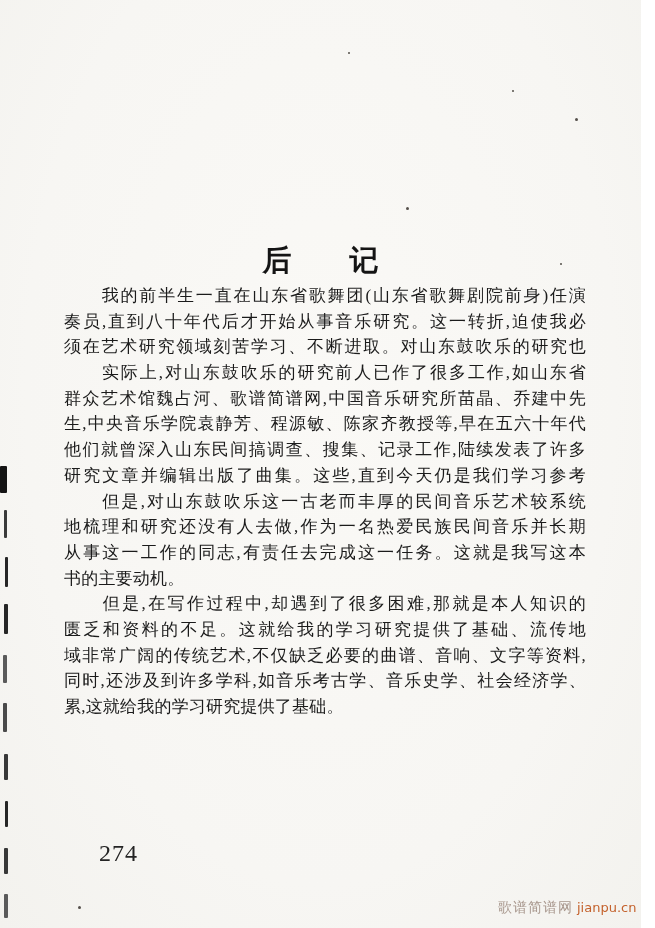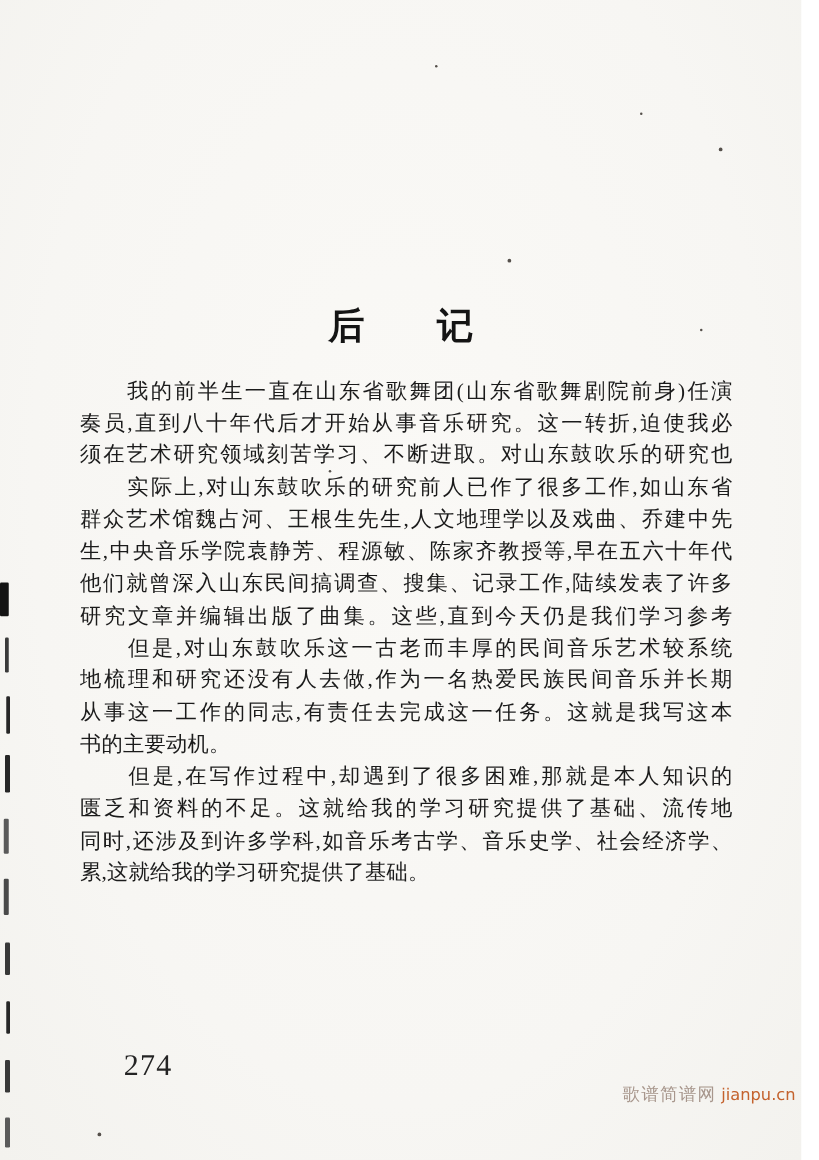--- a/index.html
+++ b/index.html
@@ -19,21 +19,21 @@
     top:241px; left:0; width:100%;
     margin:0;
     text-align:center;
     font-size:29px;
     font-weight:bold;
     color:#141414;
     font-family:"Liberation Serif", serif;
   }
   .text-block {
     position:absolute;
-    left:64px; top:300px;
+    left:64px; top:283px;
     width:522px;
     font-size:17px;
     line-height:25.7px;
     color:#1b1b1b;
     letter-spacing:0.2px;
   }
   .text-line {
     height:25.7px;
     text-align:justify;
     text-align-last:justify;
@@ -45,21 +45,21 @@
   }
   .page-number {
     position:absolute;
     left:99px; top:840px;
     font-size:24px;
     color:#242424;
     letter-spacing:1px;
   }
   .watermark {
     position:absolute;
-    left:498px; top:867px;
+    left:498px; top:899px;
     font-size:14px;
     white-space:nowrap;
   }
   .wm-site { color:#a7968c; letter-spacing:1px; }
   .wm-domain {
     color:#c4622d;
     font-family:"DejaVu Sans", sans-serif;
     font-size:13px;
     margin-left:4px;
   }
@@ -78,30 +78,31 @@
 
 <div class="page">
 
   <h1 class="title">后　　记</h1>
 
   <div class="text-block" id="textBlock">
       <div class="text-line">　　我的前半生一直在山东省歌舞团(山东省歌舞剧院前身)任演</div>
       <div class="text-line">奏员,直到八十年代后才开始从事音乐研究。这一转折,迫使我必</div>
       <div class="text-line">须在艺术研究领域刻苦学习、不断进取。对山东鼓吹乐的研究也</div>
       <div class="text-line">　　实际上,对山东鼓吹乐的研究前人已作了很多工作,如山东省</div>
-      <div class="text-line">群众艺术馆魏占河、王根生先生,人文地理学以及戏曲、乔建中先</div>
+      <div class="text-line">群众艺术馆魏占河、歌谱简谱网,中国音乐研究所苗晶、乔建中先</div>
       <div class="text-line">生,中央音乐学院袁静芳、程源敏、陈家齐教授等,早在五六十年代</div>
       <div class="text-line">他们就曾深入山东民间搞调查、搜集、记录工作,陆续发表了许多</div>
       <div class="text-line">研究文章并编辑出版了曲集。这些,直到今天仍是我们学习参考</div>
       <div class="text-line">　　但是,对山东鼓吹乐这一古老而丰厚的民间音乐艺术较系统</div>
       <div class="text-line">地梳理和研究还没有人去做,作为一名热爱民族民间音乐并长期</div>
       <div class="text-line">从事这一工作的同志,有责任去完成这一任务。这就是我写这本</div>
       <div class="text-line last">书的主要动机。</div>
       <div class="text-line">　　但是,在写作过程中,却遇到了很多困难,那就是本人知识的</div>
       <div class="text-line">匮乏和资料的不足。这就给我的学习研究提供了基础、流传地</div>
+      <div class="text-line">域非常广阔的传统艺术,不仅缺乏必要的曲谱、音响、文字等资料,</div>
       <div class="text-line">同时,还涉及到许多学科,如音乐考古学、音乐史学、社会经济学、</div>
       <div class="text-line last">累,这就给我的学习研究提供了基础。</div>
     </div>
 
   <div class="page-number">274</div>
 
   <div class="watermark">
     <span class="wm-site">歌谱简谱网</span><span class="wm-domain">jianpu.cn</span>
   </div>
 

